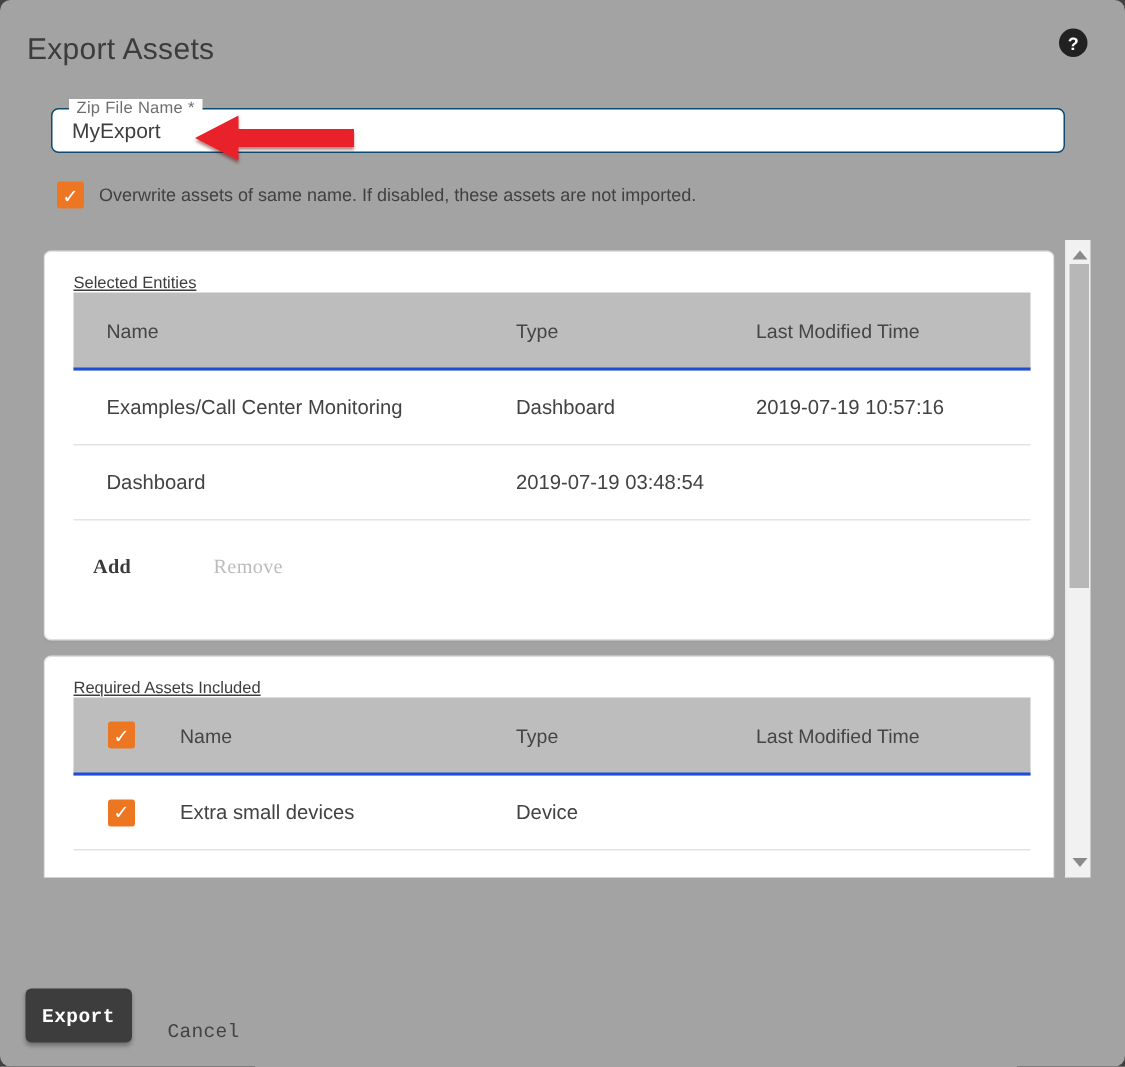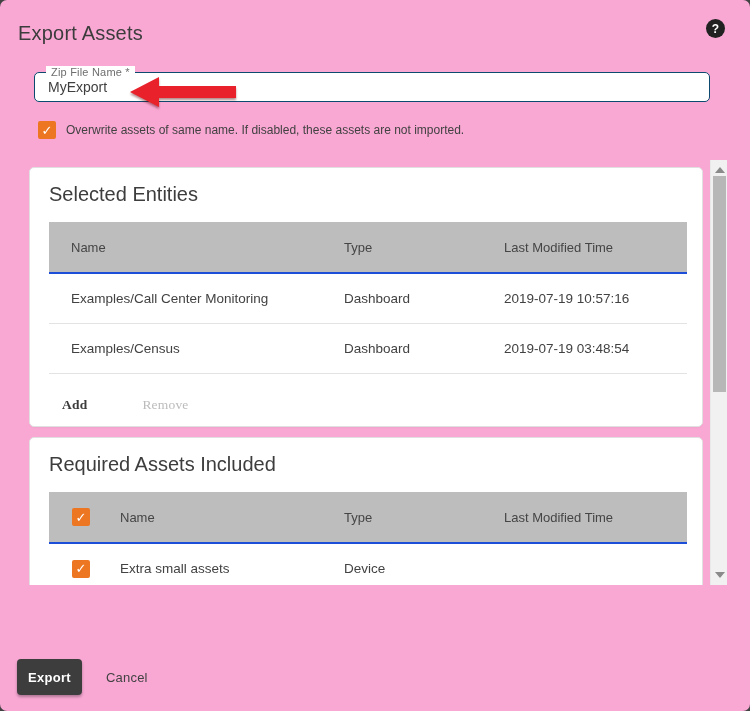--- a/index.html
+++ b/index.html
@@ -12,21 +12,21 @@
   html,body{width:750px;height:711px;}
   body{
     background:#424242;
     font-family:"Liberation Sans","DejaVu Sans",sans-serif;
     color:#424242;
     overflow:hidden;
   }
   .stage{position:relative;width:750px;height:711px;}
   .dialog{
     position:absolute;inset:0;
-    background:#f9a8d4;border-radius:7px;
+    background:#a3a3a3;border-radius:7px;
     overflow:hidden;
   }
   
   .dlg-title{
     position:absolute;left:18px;top:22px;
     font-size:20px;font-weight:400;color:#3c3c3c;letter-spacing:.2px;
   }
   .help-icon{
     position:absolute;left:706px;top:19px;width:19px;height:19px;
     background:#212121;border-radius:50%;
@@ -62,21 +62,21 @@
   .scroll-area{
     position:absolute;left:29px;top:160px;width:674px;height:425px;overflow:hidden;
   }
   .card{
     border:1px solid #e0e0e0;border-radius:5px;background:#fff;
     box-shadow:0 1px 2px rgba(0,0,0,.04);
   }
   .card1{margin-top:7px;height:260px;}
   .card2{margin-top:10px;height:220px;}
   .card-title{
-    padding:15px 0 16px 19px;font-size:20px;font-weight:500;color:#3d3d3d;
+    padding:15px 0 0 19px;font-size:11px;font-weight:500;color:#3d3d3d;text-decoration:underline;
   }
   .thead,.trow{display:grid;align-items:center;margin:0 15px 0 19px;}
   .t1{grid-template-columns:273px 160px 1fr;padding-left:22px;}
   .t2{grid-template-columns:48px 224px 160px 1fr;padding-left:23px;}
   .thead{height:52px;background:var(--header-gray);border-bottom:2px solid #1d4ed8;}
   .thead span{font-size:13px;color:#454545;}
   .trow{height:50px;border-bottom:1px solid #e3e3e3;}
   .trow span{font-size:13.5px;color:#424242;white-space:nowrap;overflow:hidden;}
   .actions{display:flex;align-items:center;padding:23px 0 0 32px;gap:55px;font-family:Liberation Serif, serif;}
   .btn-text{
@@ -87,21 +87,21 @@
   
   .vscroll{
     position:absolute;left:710px;top:160px;width:17px;height:425px;
     background:#f1f1f1;border-left:1px solid #e9e9e9;
   }
   .scroll-arrow{position:absolute;left:4px;width:0;height:0;border-left:5px solid transparent;border-right:5px solid transparent;cursor:pointer;}
   .scroll-arrow.up{top:7px;border-bottom:6px solid #8a8a8a;}
   .scroll-arrow.down{bottom:7px;border-top:6px solid #8a8a8a;}
   .scroll-thumb{position:absolute;left:2px;top:16px;width:13px;height:216px;background:#b7b7b7;cursor:pointer;}
   
-  .footer{position:absolute;left:17px;top:659px;display:flex;align-items:center;gap:16px;}
+  .footer{position:absolute;left:17px;top:659px;display:flex;align-items:flex-end;gap:16px;font-family:Liberation Mono, monospace;}
   .btn-export{
     background:var(--export-button);color:#fff;border:none;border-radius:4px;
     height:36px;padding:0 11px;font-family:inherit;font-size:13px;font-weight:700;
     letter-spacing:.3px;cursor:pointer;box-shadow:0 2px 3px rgba(0,0,0,.3);
   }
   .btn-cancel{
     background:none;border:none;font-family:inherit;font-size:13px;font-weight:500;
     color:#424242;padding:0 8px;cursor:pointer;letter-spacing:.2px;
   }
 </style>
@@ -140,21 +140,20 @@
           <span>Name</span>
           <span>Type</span>
           <span>Last Modified Time</span>
         </div>
         <div class="trow t1">
           <span>Examples/Call Center Monitoring</span>
           <span>Dashboard</span>
           <span>2019-07-19 10:57:16</span>
         </div>
         <div class="trow t1">
-          <span>Examples/Census</span>
           <span>Dashboard</span>
           <span>2019-07-19 03:48:54</span>
         </div>
         <div class="actions">
           <button class="btn-text">Add</button>
           <button class="btn-text disabled">Remove</button>
         </div>
       </div>
 
       <div class="card card2">
@@ -164,21 +163,21 @@
             <i>✓</i>
           </span>
           <span>Name</span>
           <span>Type</span>
           <span>Last Modified Time</span>
         </div>
         <div class="trow t2">
           <span class="cbx checked">
             <i>✓</i>
           </span>
-          <span>Extra small assets</span>
+          <span>Extra small devices</span>
           <span>Device</span>
           <span></span>
         </div>
 
       </div>
 
     </div>
 
     <div class="vscroll">
       <div class="scroll-arrow up"></div>

